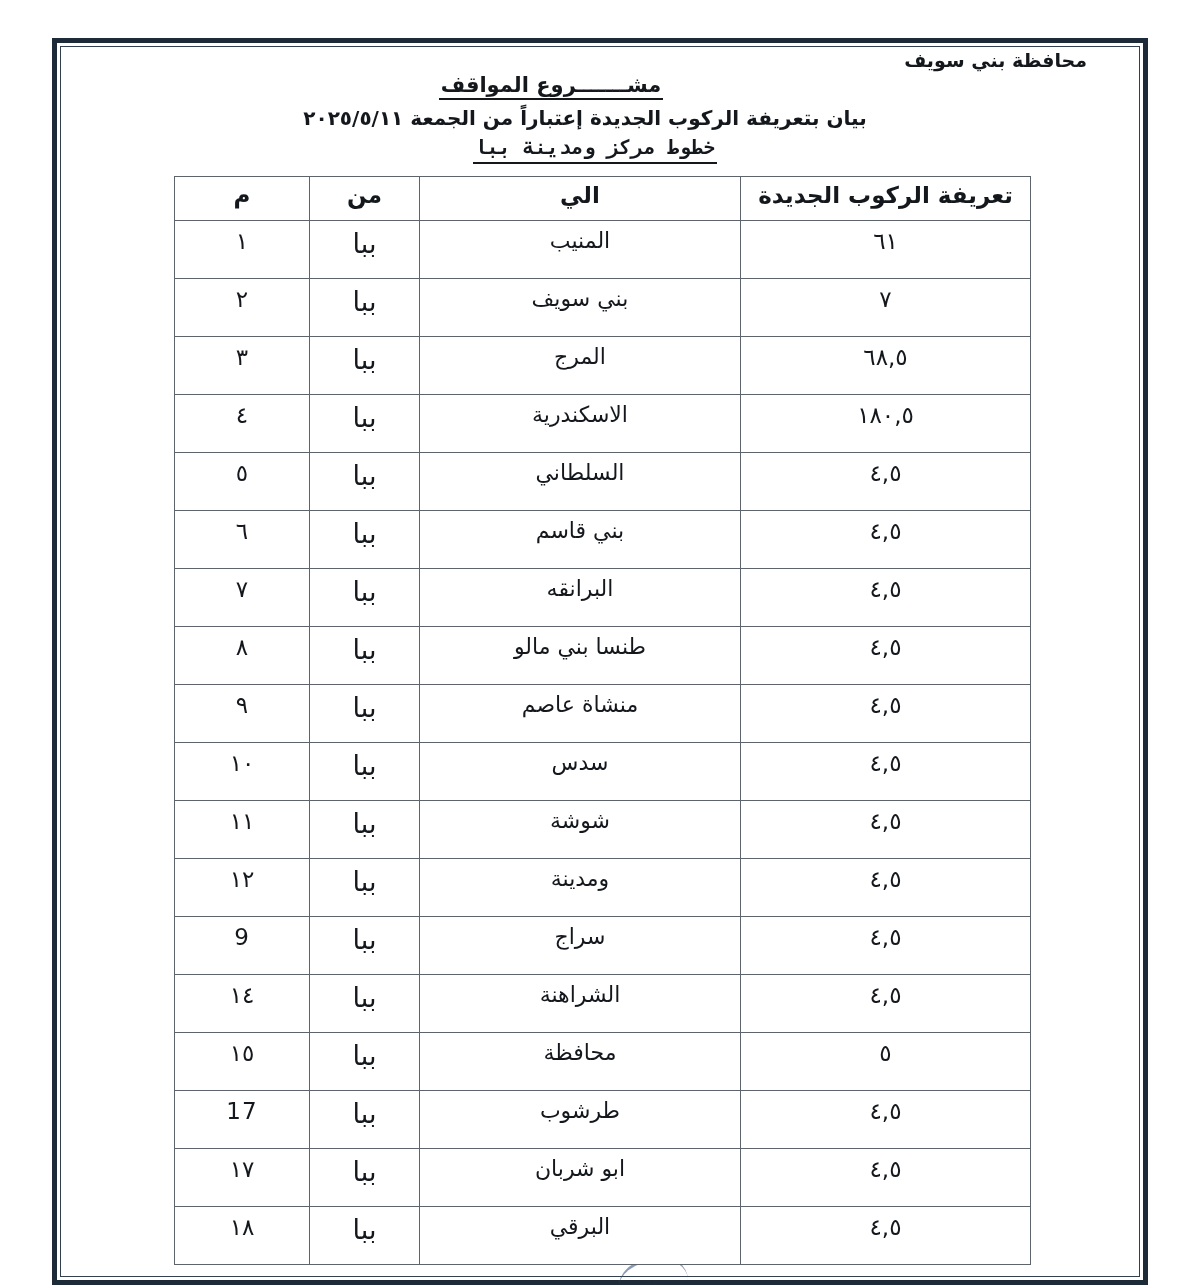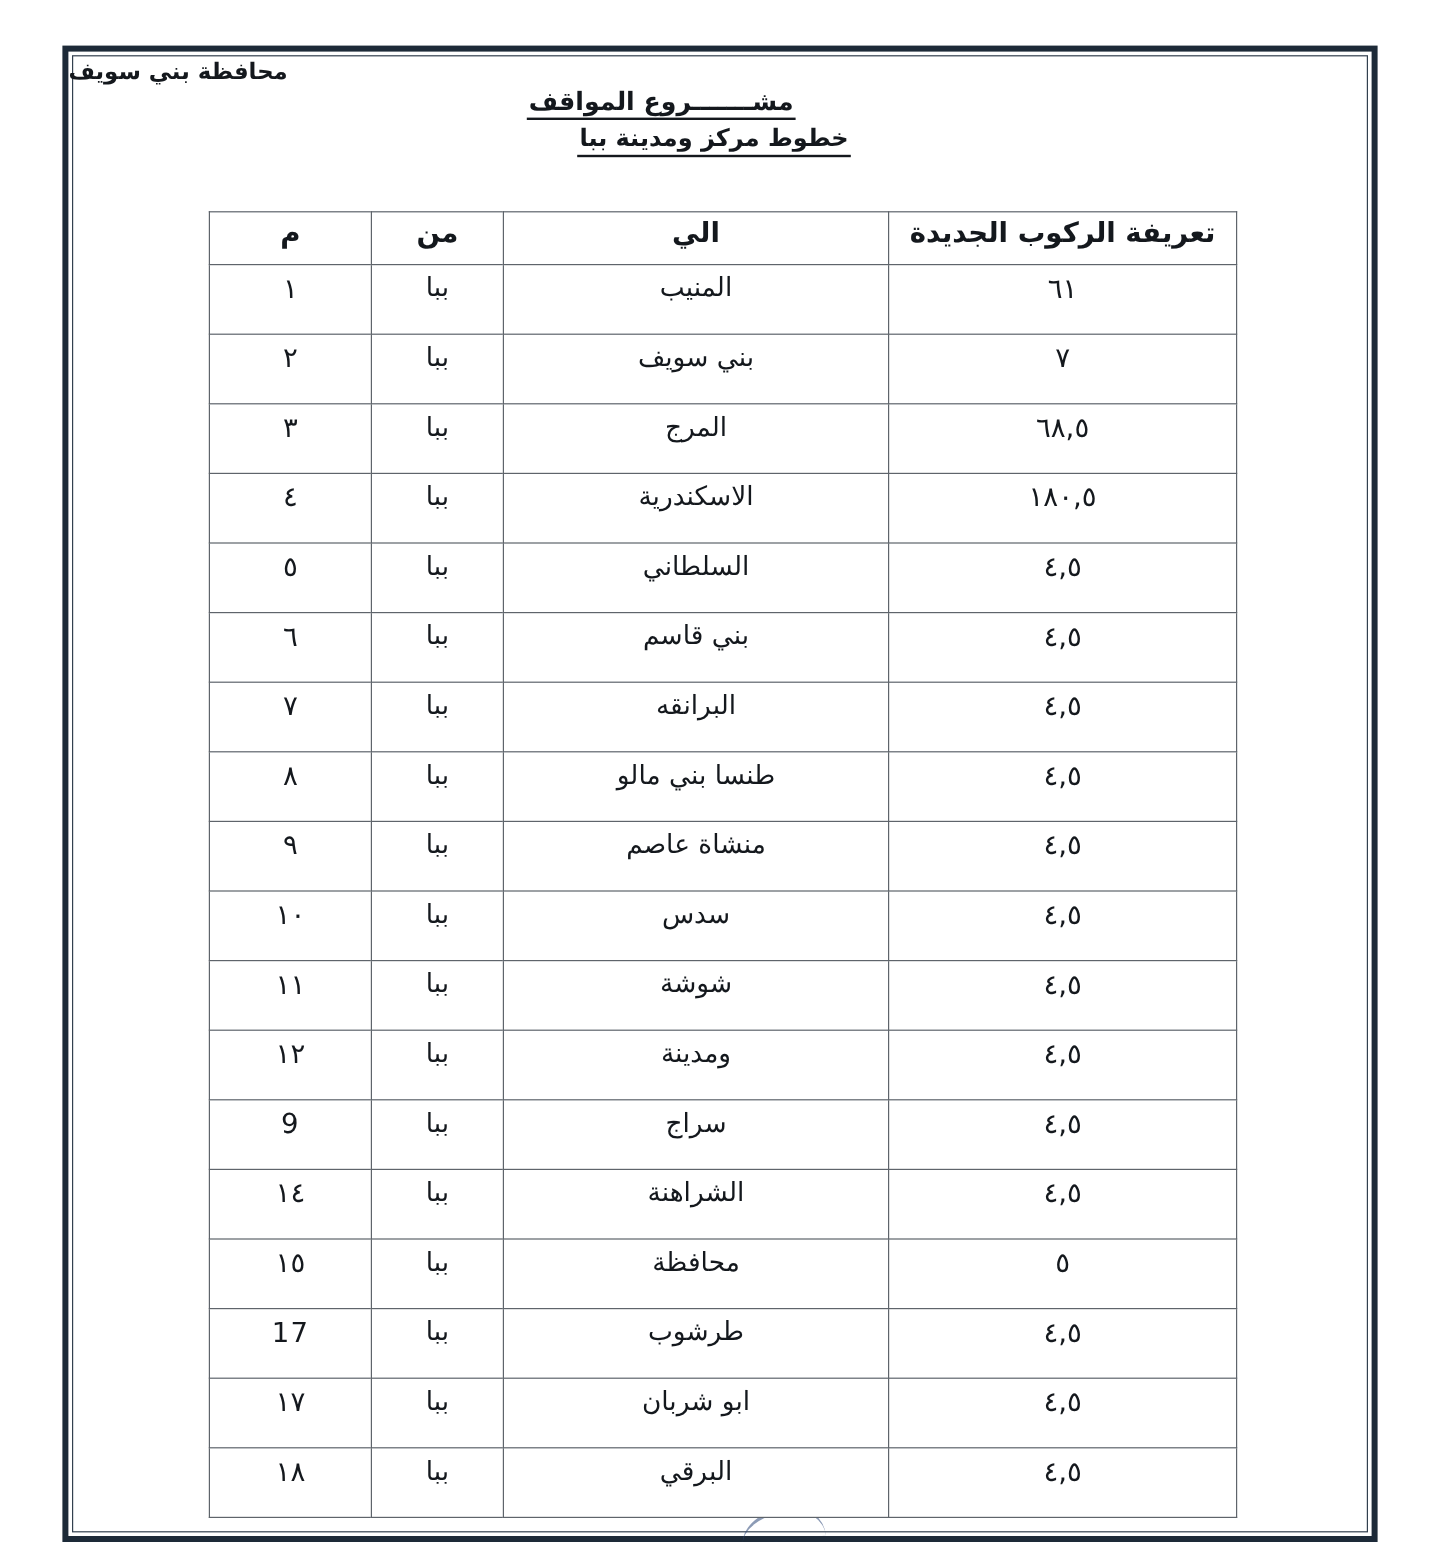--- a/index.html
+++ b/index.html
@@ -50,21 +50,22 @@
   .hd-line {
     text-align: center;
     line-height: 1.18;
     white-space: nowrap;
   }
   #office-name {
     font-size: 19px;
     font-weight: bold;
     letter-spacing: 0.4px;
     padding-right: 56px;
-    text-align: left;
+    text-align: right;
+    margin-left: 12px;
   }
   #project-name {
     font-size: 21px;
     font-weight: bold;
     padding-right: 110px;
     margin-top: 2px;
     padding-left: 12px;
   }
   #project-name span.u {
     border-bottom: 2px solid #14181d;
@@ -74,20 +75,21 @@
     font-size: 20px;
     font-weight: bold;
     margin-top: 9px;
     padding-right: 30px;
   }
   #section-line {
     font-size: 20px;
     font-weight: bold;
     margin-top: 6px;
     padding-right: 10px;
+    font-family: Liberation Mono, monospace;
   }
   #section-line span.u {
     border-bottom: 2px solid #14181d;
     padding: 0 2px 2px 2px;
   }
 
   
   #fares-table-wrap {
     position: absolute;
     left: 175px;
@@ -125,21 +127,21 @@
     font-size: 22px;
     font-weight: normal;
     box-sizing: border-box;
   }
   table#fares-table tbody td.cell-no,
   table#fares-table tbody td.cell-fare {
     font-size: 23px;
     letter-spacing: 1px;
   }
   table#fares-table tbody td.cell-from {
-    font-size: 22px;
+    font-size: 27px;
   }
 
   
   #stamp-remnant {
     position: absolute;
     left: 560px;
     bottom: -4px;
     width: 70px;
     height: 24px;
     border-top: 4px solid #2f4a7a;
@@ -152,20 +154,21 @@
 <body>
 
 <div id="page-frame">
   <div id="page-frame-inner"></div>
 
   <div id="heading-block">
     <div class="hd-line" id="office-name">محافظة بني سويف</div>
 
     <div class="hd-line" id="project-name"><span class="u">مشـــــــروع المواقف</span></div>
 
+    <div class="hd-line" id="statement-line">بيان بتعريفة الركوب الجديدة إعتباراً من الجمعة ٢٠٢٥/٥/١١</div>
 
     <div class="hd-line" id="section-line"><span class="u">خطوط مركز ومدينة ببا</span></div>
   </div>
 
   <div id="stamp-remnant"></div>
 </div>
 
 <div id="fares-table-wrap">
   <table id="fares-table">
     <colgroup>

